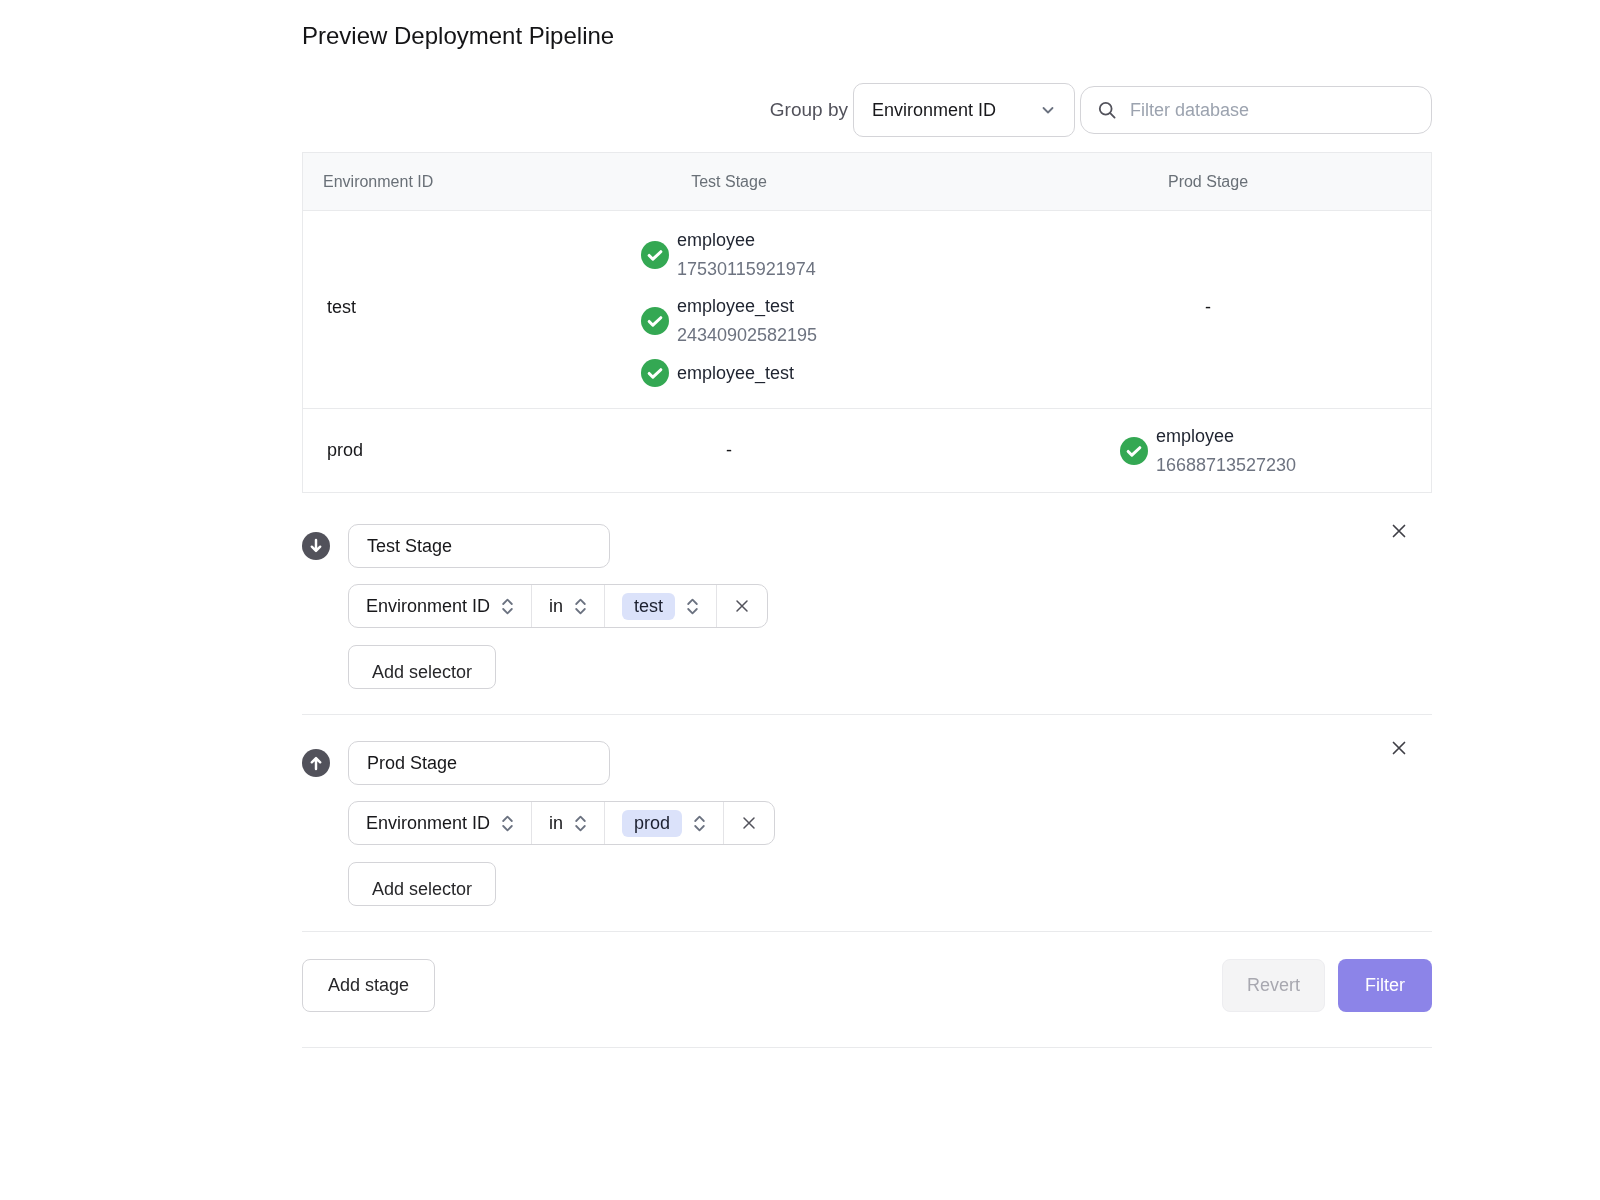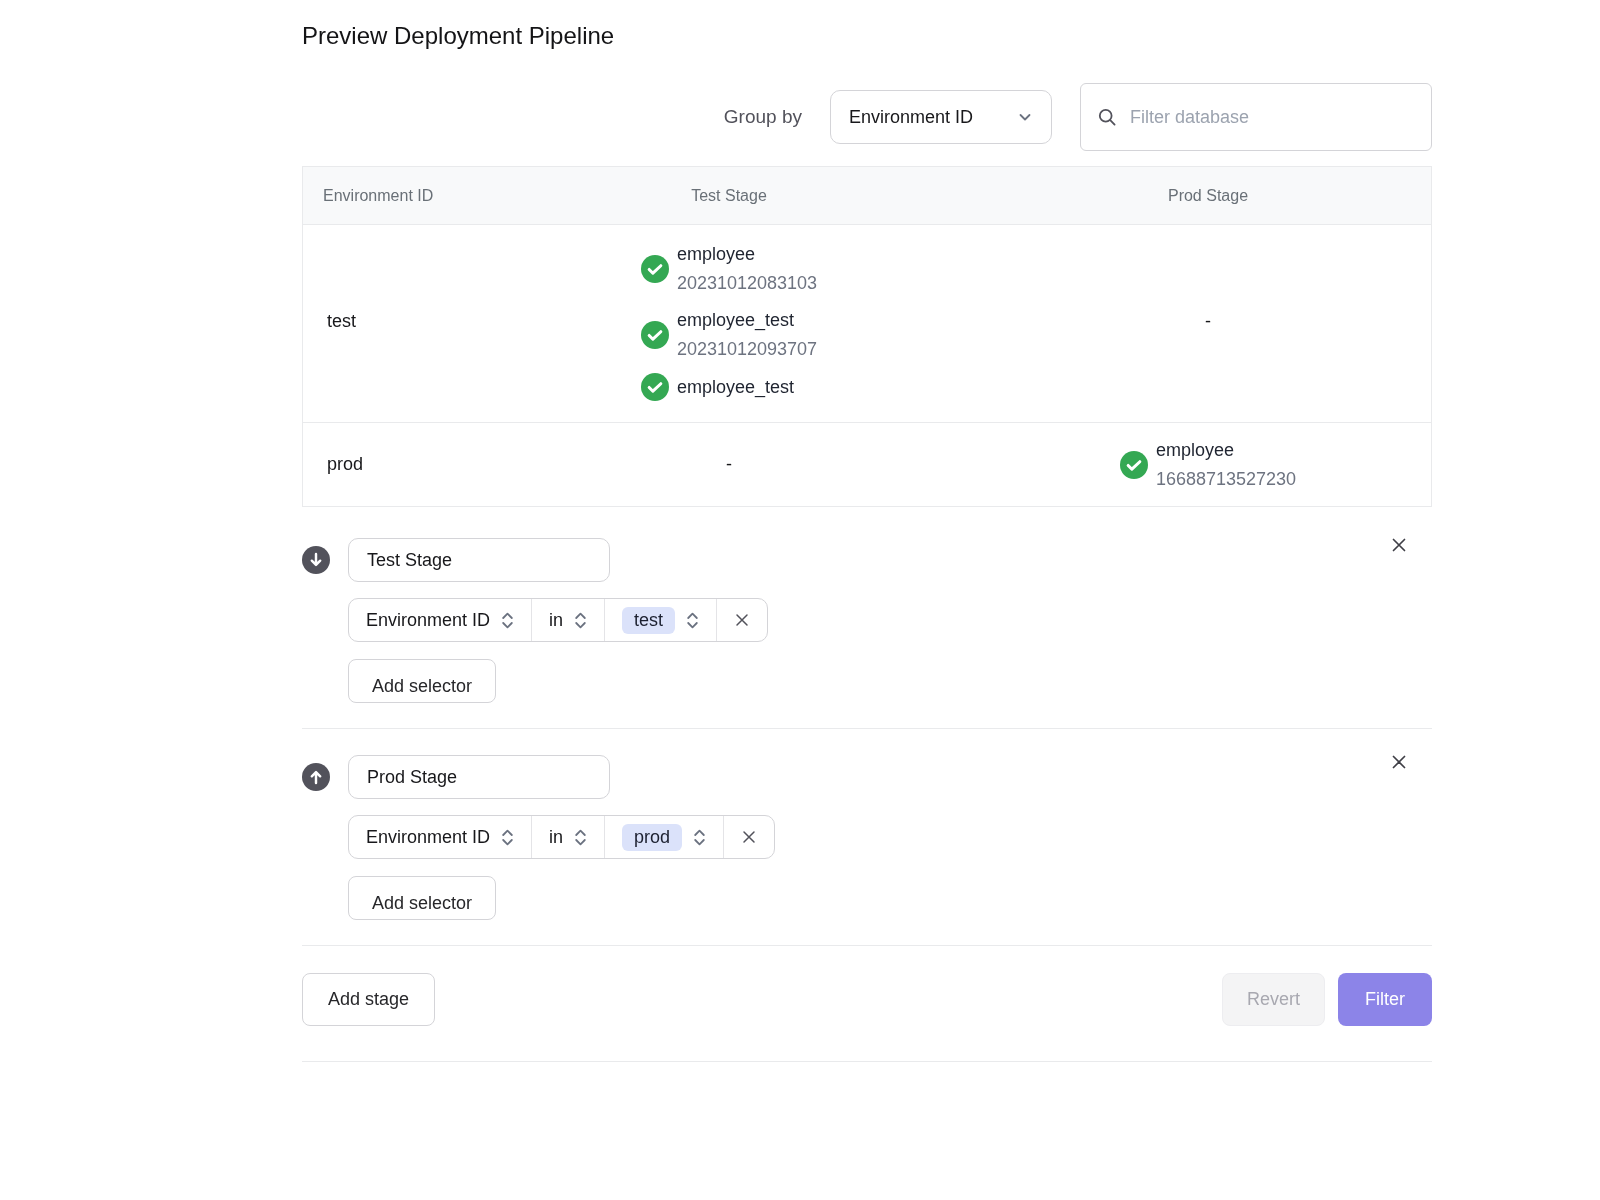--- a/index.html
+++ b/index.html
@@ -16,29 +16,29 @@
   html,body{margin:0;padding:0;background:#fff;}
   body{
     width:1600px;min-height:1200px;
     font-family:"Liberation Sans","DejaVu Sans",sans-serif;
     color:var(--ink);
   }
   .page{margin-left:302px;width:1130px;display:flow-root;}
 
   
   h1.page-title{margin:22px 0 0;font-size:24px;font-weight:400;color:#141416;}
-  .controls-row{margin-top:33px;display:flex;justify-content:flex-end;align-items:center;gap:28px;}
+  .controls-row{margin-top:33px;display:flex;justify-content:flex-end;align-items:center;gap:5px;}
   .group-by-label{font-size:19px;color:#52525b;}
   .select{
     width:222px;height:54px;border:1px solid var(--border);border-radius:10px;
     display:flex;align-items:center;justify-content:space-between;
     padding:0 18px;font-size:18px;color:var(--ink);cursor:pointer;background:#fff;
   }
   .filter-box{
-    width:352px;height:68px;border:1px solid var(--border);border-radius:6px;
+    width:352px;height:48px;border:1px solid var(--border);border-radius:14px;
     display:flex;align-items:center;gap:11px;padding:0 16px;background:#fff;
   }
   .filter-box input{
     border:none;outline:none;flex:1;font-size:18px;color:var(--ink);
     font-family:"Liberation Sans","DejaVu Sans",sans-serif;background:transparent;
   }
   .filter-box input::placeholder{color:#9ca3af;}
 
   
   .table{margin-top:15px;border:1px solid var(--line);}
@@ -150,33 +150,33 @@
         <div class="deploy-list">
           <div class="deploy-item">
             <span class="check-icon">
               <svg viewBox="0 0 24 24">
                   <circle cx="12" cy="12" r="12" fill="currentColor"></circle>
                   <path d="M7 12.4l3.2 3.2L17 9.2" stroke="#fff" stroke-width="2.6" fill="none" stroke-linecap="round" stroke-linejoin="round"></path>
                 </svg>
             </span>
             <div>
               <div class="deploy-name">employee</div>
-              <div class="deploy-version">20231012083103</div>
+              <div class="deploy-version">17530115921974</div>
             </div>
           </div>
           <div class="deploy-item">
             <span class="check-icon">
               <svg viewBox="0 0 24 24">
                   <circle cx="12" cy="12" r="12" fill="currentColor"></circle>
                   <path d="M7 12.4l3.2 3.2L17 9.2" stroke="#fff" stroke-width="2.6" fill="none" stroke-linecap="round" stroke-linejoin="round"></path>
                 </svg>
             </span>
             <div>
               <div class="deploy-name">employee_test</div>
-              <div class="deploy-version">20231012093707</div>
+              <div class="deploy-version">24340902582195</div>
             </div>
           </div>
           <div class="deploy-item">
             <span class="check-icon">
               <svg viewBox="0 0 24 24">
                   <circle cx="12" cy="12" r="12" fill="currentColor"></circle>
                   <path d="M7 12.4l3.2 3.2L17 9.2" stroke="#fff" stroke-width="2.6" fill="none" stroke-linecap="round" stroke-linejoin="round"></path>
                 </svg>
             </span>
             <div>

